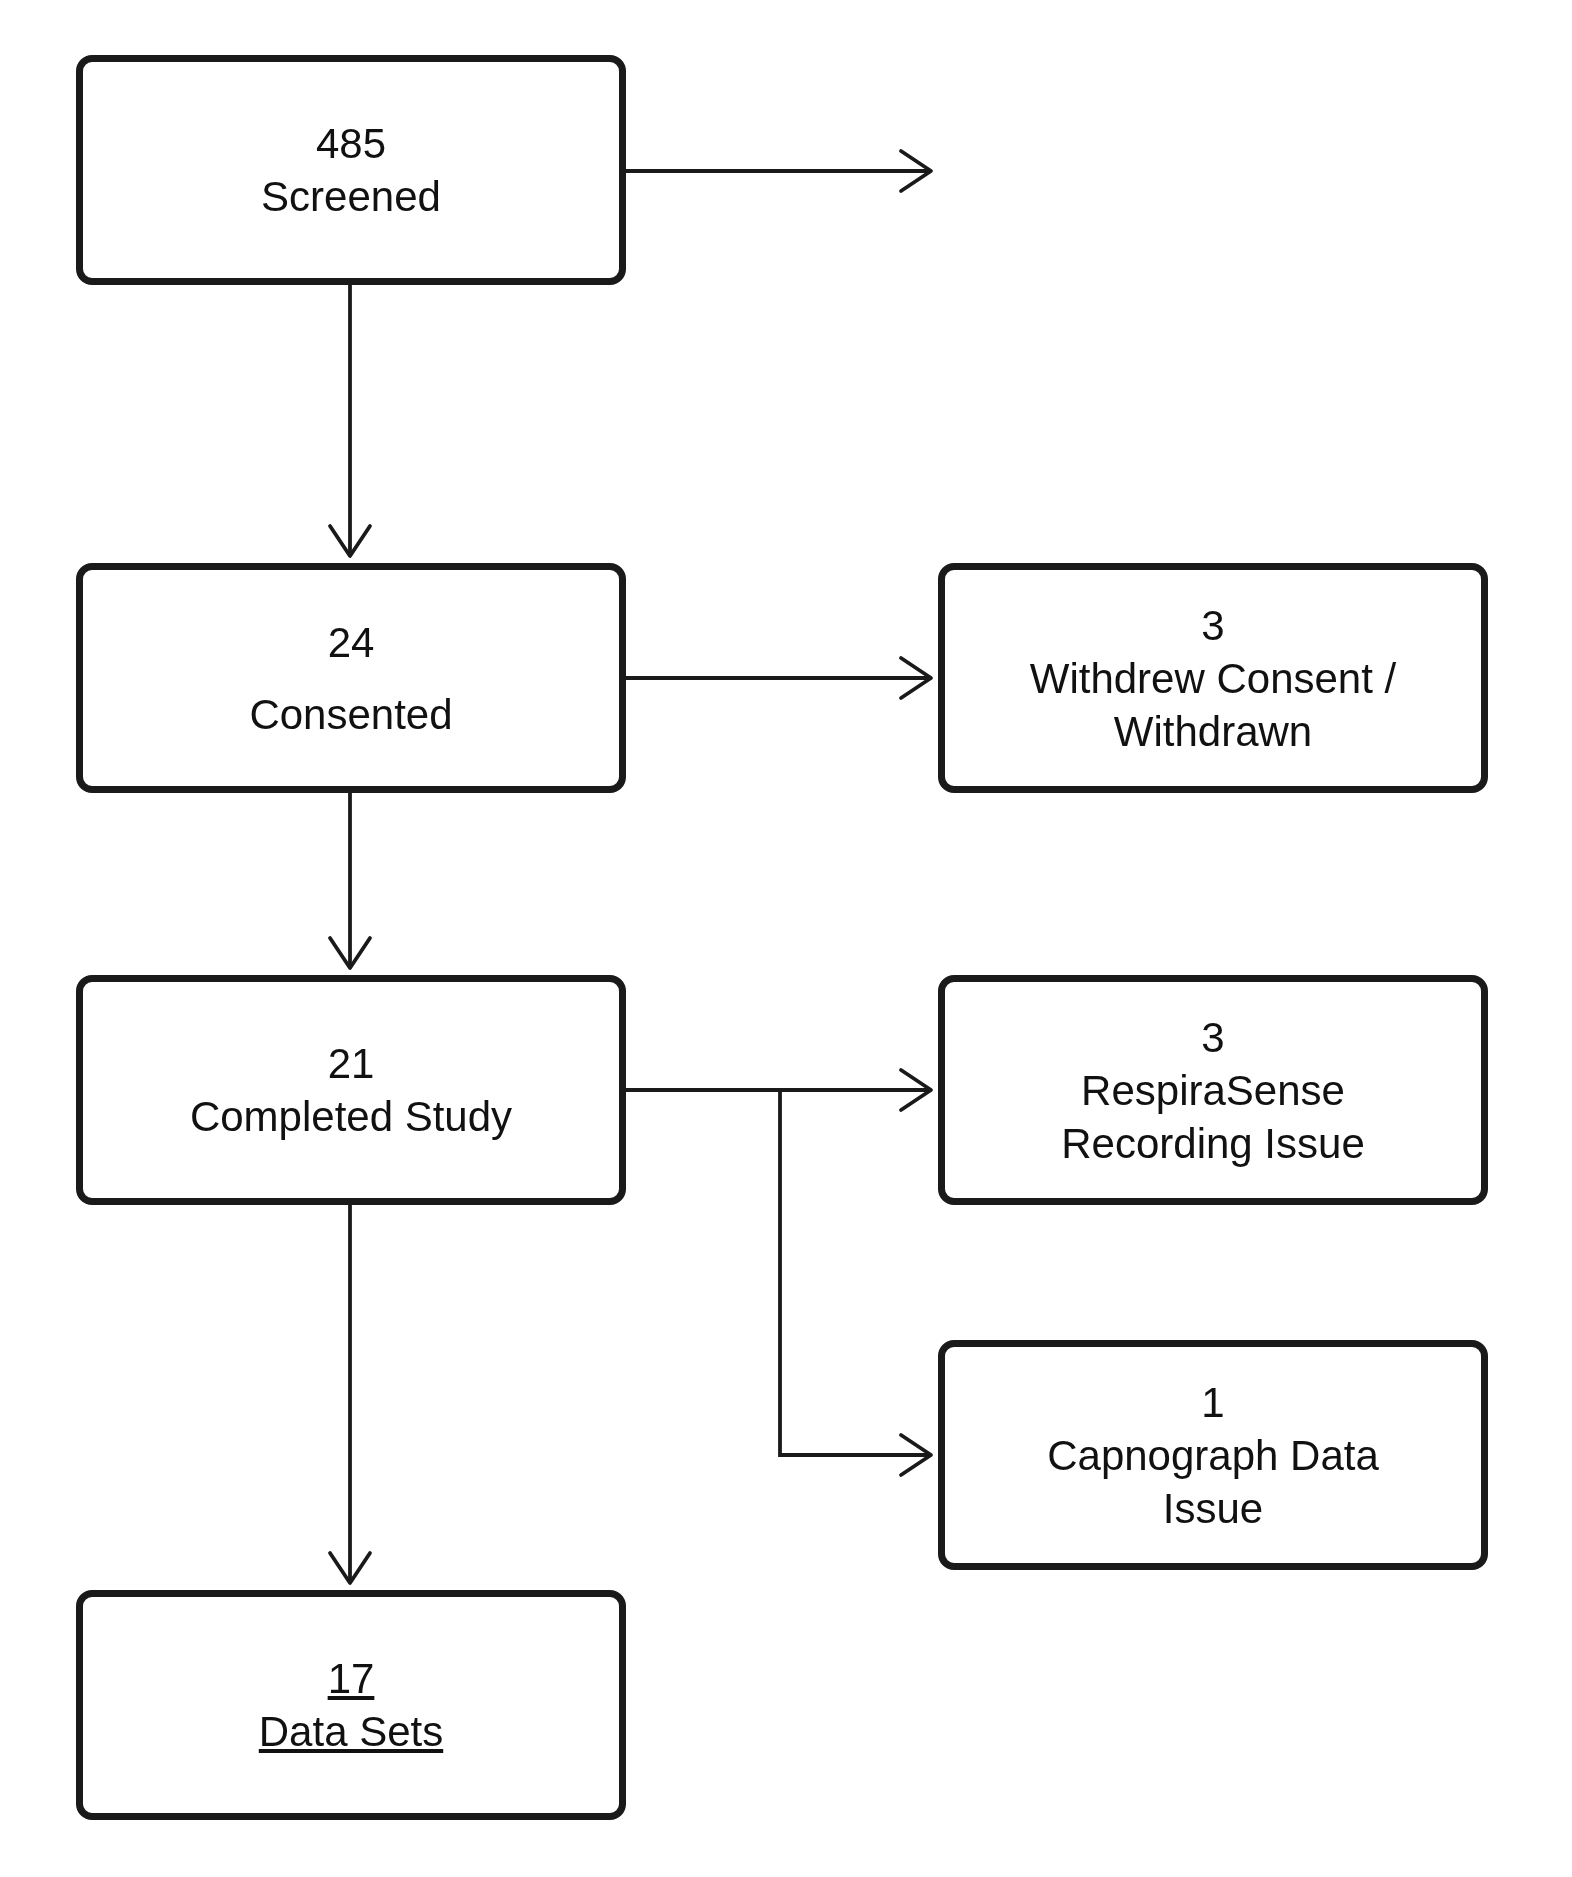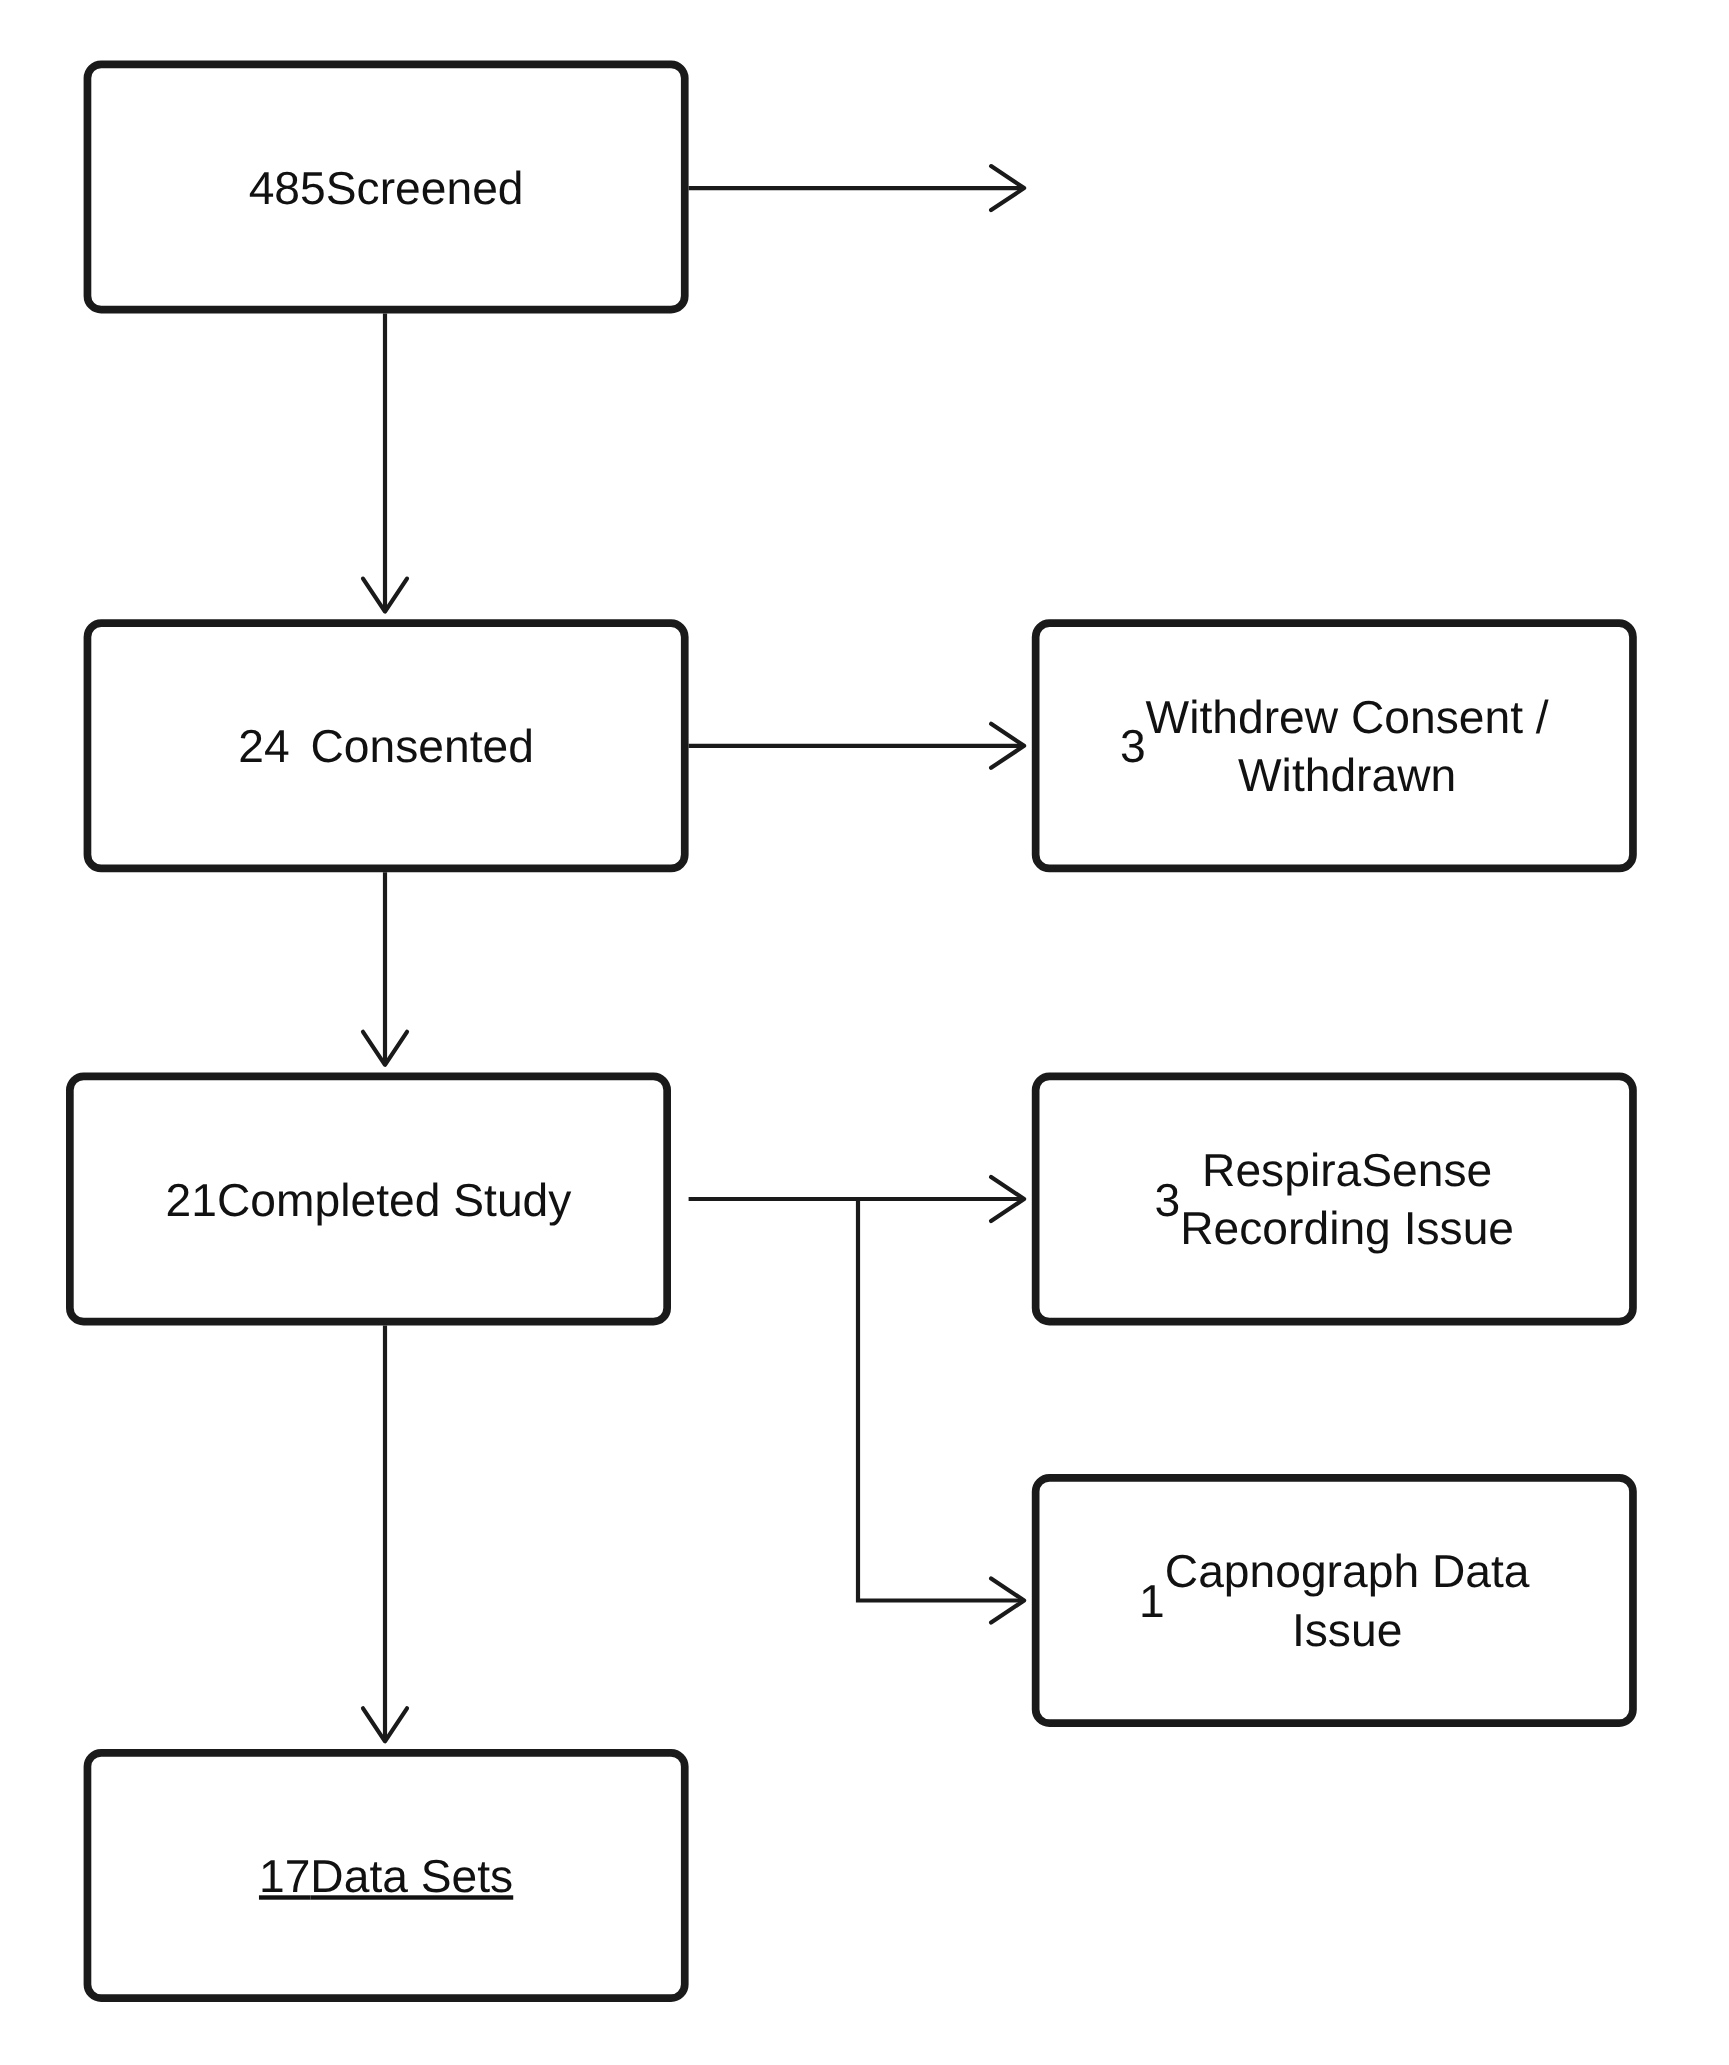--- a/index.html
+++ b/index.html
@@ -24,38 +24,38 @@
     height: 1877px;
     pointer-events: none;
   }
   .node {
     position: absolute;
     box-sizing: border-box;
     background: #ffffff;
     border: 7px solid #1a1a1a;
     border-radius: 16px;
     display: flex;
-    flex-direction: row;
+    flex-direction: column;
     align-items: center;
     justify-content: center;
     text-align: center;
   }
   .node-value,
   .node-label {
     font-size: 42px;
     line-height: 53px;
     white-space: pre-line;
     color: #111111;
   }
   
   #node-screened     { left: 76px;  top: 55px;   width: 550px; height: 230px; }
   #node-excluded     { left: 938px; top: 55px;   width: 550px; height: 230px; }
   #node-consented    { left: 76px;  top: 563px;  width: 550px; height: 230px; gap: 19px; }
   #node-withdrew     { left: 938px; top: 563px;  width: 550px; height: 230px; }
-  #node-completed    { left: 60px;  top: 975px;  width: 550px; height: 230px; }
+  #node-completed    { left: 76px;  top: 975px;  width: 550px; height: 230px; }
   #node-respirasense { left: 938px; top: 975px;  width: 550px; height: 230px; }
   #node-capnograph   { left: 938px; top: 1340px; width: 550px; height: 230px; }
   #node-datasets     { left: 76px;  top: 1590px; width: 550px; height: 230px; text-decoration: underline; }
 </style>
 </head>
 <body>
 
 <div class="canvas">
 
   <svg class="edges-layer" width="1572" height="1877" viewBox="0 0 1572 1877" xmlns="http://www.w3.org/2000/svg" aria-hidden="true">

